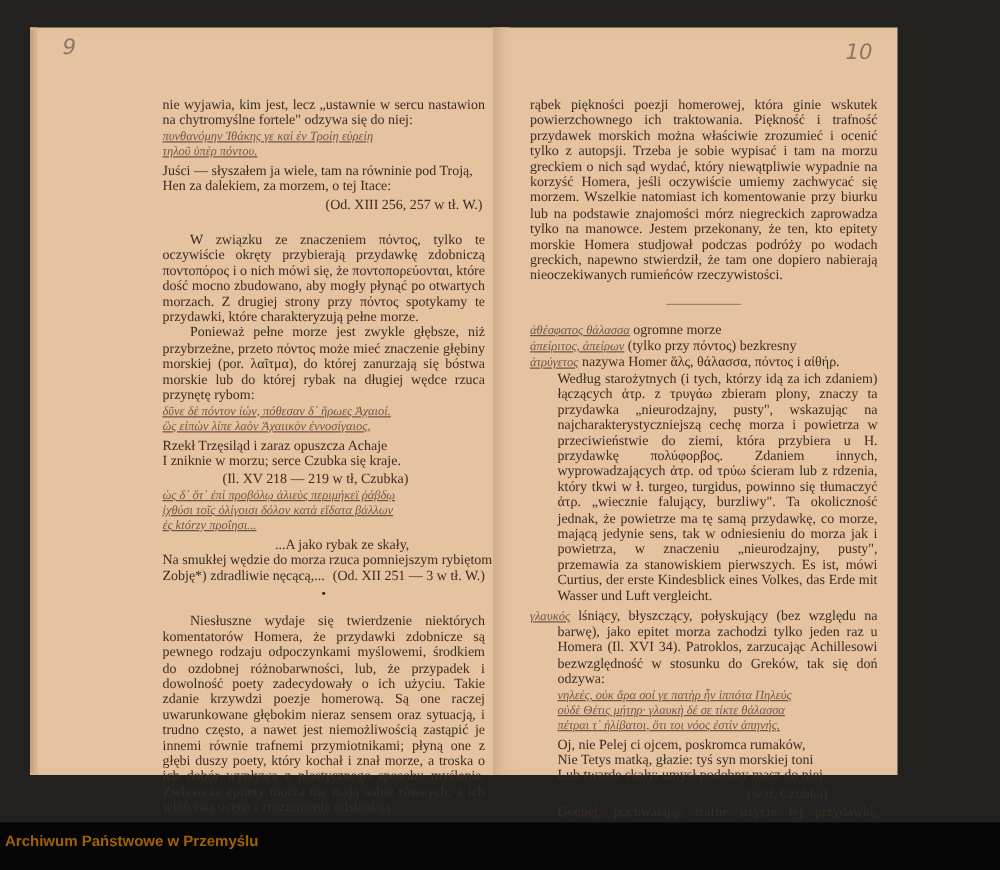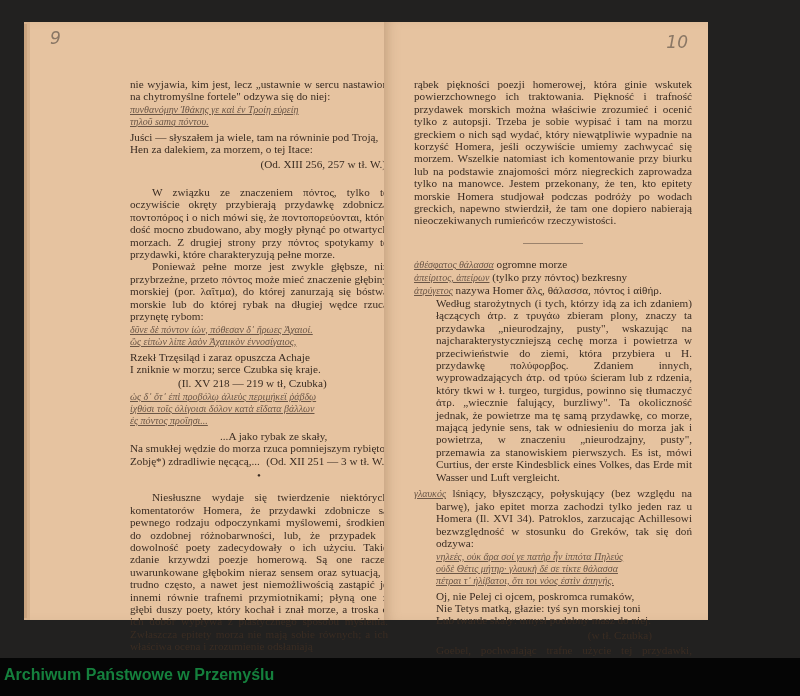--- a/index.html
+++ b/index.html
@@ -21,21 +21,21 @@
   .page-left {
     left:24px; width:378px;
     border-left:6px solid #d8b38e;
     box-shadow: inset -10px 0 14px -8px rgba(120,85,55,0.35);
   }
   .page-left::before {
     content:""; position:absolute; left:-6px; top:2px; width:3px; height:594px;
     background:#caa47f;
   }
   .page-right {
-    left:384px; width:324px;
+    left:394px; width:324px;
     box-shadow: inset 10px 0 14px -8px rgba(120,85,55,0.35);
   }
   .gutter {
     position:absolute; left:400px; top:22px; width:4px; height:598px;
     background:linear-gradient(to right, #c9a47f, #b89270, #cfaa86);
   }
   .pencil {
     position:absolute; font-family:"DejaVu Sans", sans-serif;
     color:#8a7765; font-size:17px; font-style:italic;
   }
@@ -59,56 +59,56 @@
   .hang { padding-left:22px; text-indent:-22px; }
   .rule-center { width:60px; border-top:1px solid #9b826c; margin:16px auto 14px; }
   .block-indent { padding-left:22px; }
   .footer-bar {
     position:absolute; left:0; top:658px; width:800px; height:38px;
     background:#050505;
   }
   .footer-title {
     position:absolute; left:4px; top:8px;
     font-family:"Liberation Sans", "DejaVu Sans", sans-serif;
-    font-weight:bold; color:#15803d; font-size:16px;
+    font-weight:bold; color:#a16207; font-size:12px;
   }
 </style>
 </head>
 <body>
 
 <div class="scan-bg"></div>
 
 <div class="page page-left">
   <span class="pencil pencil-left">9</span>
   <div class="content content-left">
     <p>nie wyjawia, kim jest, lecz „ustawnie w sercu nastawion na chytromyślne fortele" odzywa się do niej:</p>
     <div class="greek greek-block">
       <div>πυνθανόμην Ἰθάκης γε καὶ ἐν Τροίῃ εὐρείῃ</div>
-      <div>τηλοῦ samą πόντου.</div>
+      <div>τηλοῦ ὑπὲρ πόντου.</div>
     </div>
     <div class="verse">
       <div>Juści — słyszałem ja wiele, tam na równinie pod Troją,</div>
       <div>Hen za dalekiem, za morzem, o tej Itace:</div>
     </div>
     <div class="cite">(Od. XIII 256, 257 w tł. W.)</div>
     <p class="indent" style="margin-top:16px">W związku ze znaczeniem πόντος, tylko te oczywiście okręty przybierają przydawkę zdobniczą ποντοπόρος i o nich mówi się, że ποντοπορεύονται, które dość mocno zbudowano, aby mogły płynąć po otwartych morzach. Z drugiej strony przy πόντος spotykamy te przydawki, które charakteryzują pełne morze.</p>
     <p class="indent">Ponieważ pełne morze jest zwykle głębsze, niż przybrzeżne, przeto πόντος może mieć znaczenie głębiny morskiej (por. λαῖτμα), do której zanurzają się bóstwa morskie lub do której rybak na długiej wędce rzuca przynętę rybom:</p>
     <div class="greek greek-block">
       <div>δῦνε δὲ πόντον ἰών, πόθεσαν δ᾽ ἥρωες Ἀχαιοί.</div>
       <div>ὣς εἰπὼν λίπε λαὸν Ἀχαιικὸν ἐννοσίγαιος,</div>
     </div>
     <div class="verse">
       <div>Rzekł Trzęsiląd i zaraz opuszcza Achaje</div>
       <div>I zniknie w morzu; serce Czubka się kraje.</div>
     </div>
     <div class="cite-center">(Il. XV 218 — 219 w tł, Czubka)</div>
     <div class="greek greek-block">
       <div>ὡς δ᾽ ὅτ᾽ ἐπὶ προβόλῳ ἁλιεὺς περιμήκεϊ ῥάβδῳ</div>
       <div>ἰχθύσι τοῖς ὀλίγοισι δόλον κατὰ εἴδατα βάλλων</div>
-      <div>ἐς πόντος προΐησι...</div>
+      <div>ἐς którzy προΐησι...</div>
     </div>
     <div class="verse">
       <div style="padding-left:90px">...A jako rybak ze skały,</div>
       <div>Na smukłej wędzie do morza rzuca pomniejszym rybiętom</div>
       <div style="display:flex; justify-content:space-between">
         <span>Zobję*) zdradliwie nęcącą,...</span>
         <span>(Od. XII 251 — 3 w tł. W.)</span>
       </div>
     </div>
     <div class="dot-sep">•</div>

